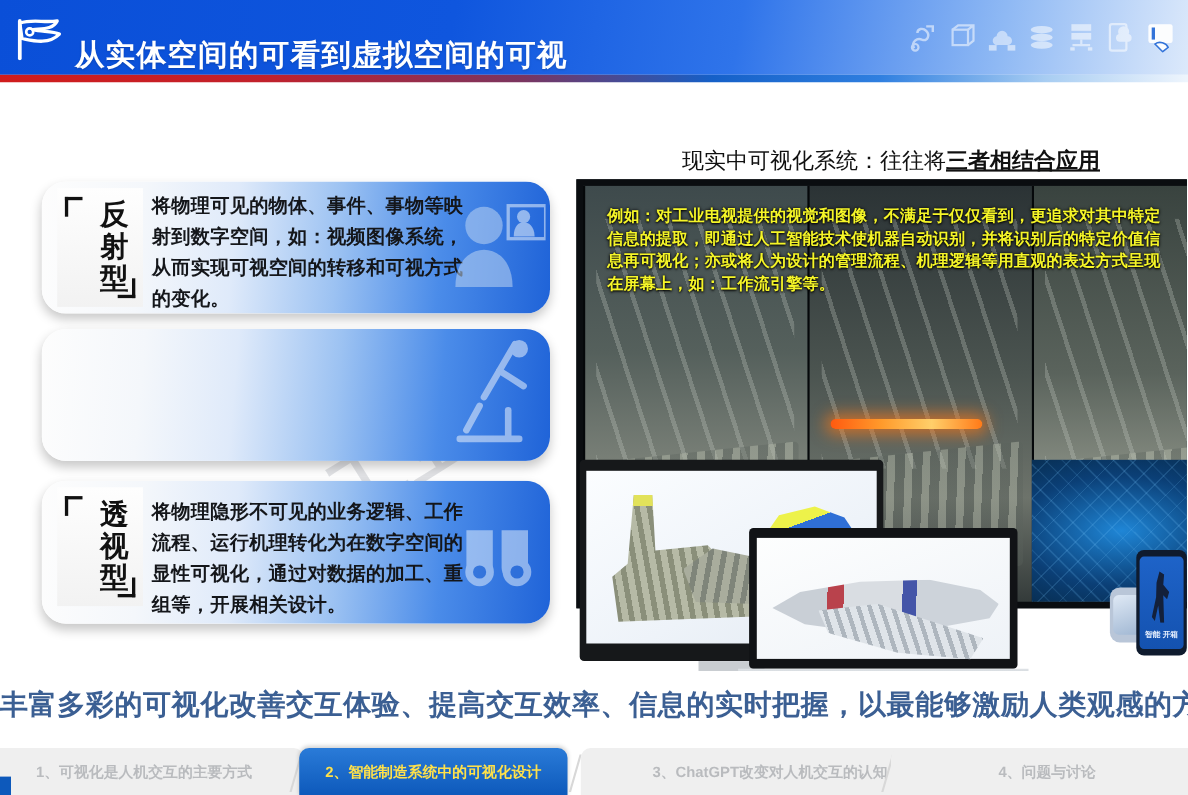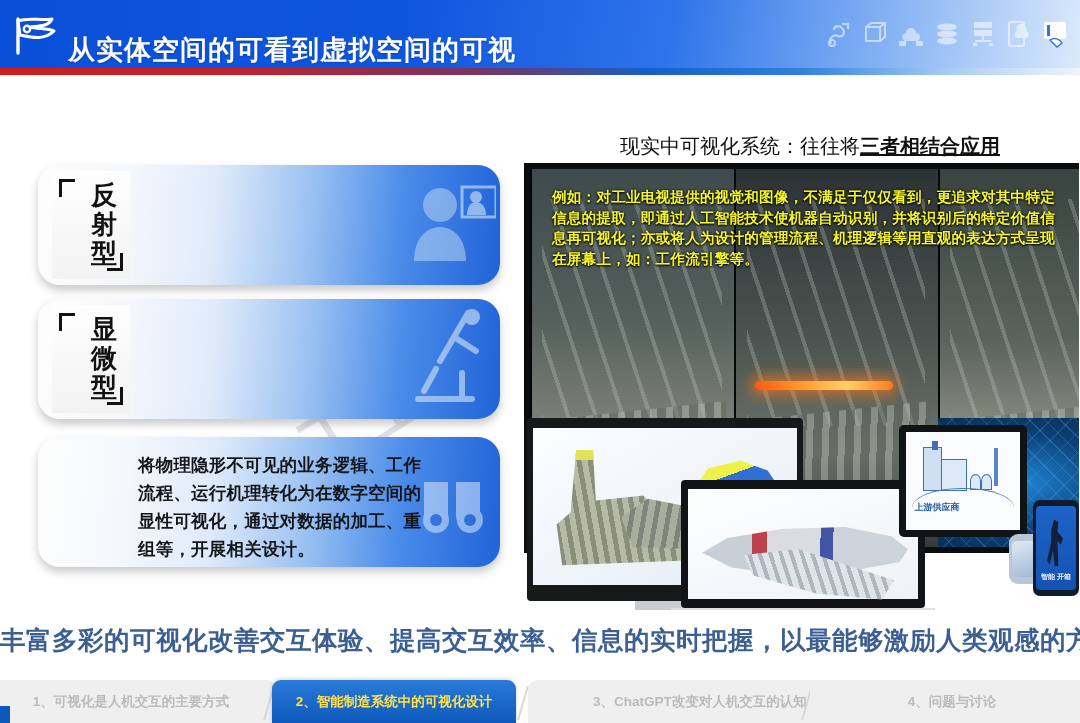--- a/index.html
+++ b/index.html
@@ -237,56 +237,59 @@
     <div class="inner">
       <div class="badge">
         <div class="brk">
           <span class="tl"></span>
             <span class="tl2"></span>
           <span class="br"></span>
             <span class="br2"></span>
           <span class="vtxt">反射型</span>
         </div>
       </div>
+      <div class="body">
+        <span>将物理可见的物体、事件、事物等映射到数字空间，如：视频图像系统，从而实现</span><b>可视空间的转移和可视方式的变化。</b>
+      </div>
       <svg class="glyph" viewBox="0 0 86 120">
         <circle cx="30" cy="40" r="17" fill="#bcd4f2"></circle>
         <path d="M4 96 C4 72,18 62,30 62 C42 62,56 72,56 96 Z" fill="#bcd4f2"></path>
         <rect x="52" y="22" width="34" height="30" fill="none" stroke="#eaf2fc" stroke-width="3"></rect>
         <circle cx="66" cy="32" r="6" fill="#eaf2fc"></circle>
         <path d="M57 50 C57 40,62 37,66 37 C70 37,76 40,76 50 Z" fill="#eaf2fc"></path>
       </svg>
     </div>
   </div>
 
   <div class="card c2">
     <div class="inner">
-      <div class="badge">
-        <div class="brk">
-          <span class="tl"></span>
-            <span class="tl2"></span>
-          <span class="br"></span>
-            <span class="br2"></span>
-          <span class="vtxt">显微型</span>
-        </div>
-      </div>
       <svg class="glyph" viewBox="0 0 86 120">
         <g stroke="#e8f0fb" stroke-width="6" fill="none" stroke-linecap="round">
           <path d="M58 14 L30 62"></path>
           <path d="M44 38 L66 52"></path>
           <path d="M26 70 L14 92"></path>
           <path d="M8 100 L62 100"></path>
           <path d="M52 74 L52 98"></path>
         </g>
         <circle cx="62" cy="18" r="8" fill="#e8f0fb"></circle>
       </svg>
     </div>
   </div>
 
   <div class="card c3">
     <div class="inner">
+      <div class="badge">
+        <div class="brk">
+          <span class="tl"></span>
+            <span class="tl2"></span>
+          <span class="br"></span>
+            <span class="br2"></span>
+          <span class="vtxt">透视型</span>
+        </div>
+      </div>
       <div class="body">
         <span>将物理</span><b>隐形不可见</b><span>的业务逻辑、工作流程、运行机理转化为在数字空间的</span><b>显性可视化</b><span>，通过对数据的加工、重组等，开展相关设计。</span>
       </div>
       <svg class="glyph" viewBox="0 0 86 120">
         <path d="M14 40 h24 v34 a12 12 0 0 1 -24 0 Z" fill="#dceafb"></path>
         <path d="M46 40 h24 v34 a12 12 0 0 1 -24 0 Z" fill="#dceafb"></path>
         <circle cx="26" cy="78" r="13" fill="#dceafb"></circle>
         <circle cx="60" cy="78" r="13" fill="#dceafb"></circle>
         <circle cx="26" cy="78" r="6" fill="#2f6fd8"></circle>
         <circle cx="60" cy="78" r="6" fill="#2f6fd8"></circle>
@@ -333,33 +336,20 @@
 
     <div class="laptop">
       <div class="bez"></div>
       <div class="scr">
         <div class="plane"></div>
         <div class="plane2"></div>
       </div>
       <div class="kb"></div>
     </div>
 
-    <div class="tablet">
-      <div class="scr"></div>
-      <div class="sketch">
-        <span class="sk-b1"></span>
-          <span class="sk-b2"></span>
-          <span class="sk-t1"></span>
-        <span class="sk-t2"></span>
-          <span class="sk-dome"></span>
-          <span class="sk-dome2"></span>
-        <span class="sk-ground"></span>
-        <span class="sk-label">上游供应商</span>
-      </div>
-    </div>
 
     <div class="watch">
         <div class="f"></div>
       </div>
 
     <div class="phone">
       <div class="f">
         <div class="walker"></div>
         <div class="cap">智能 开箱</div>
       </div>

